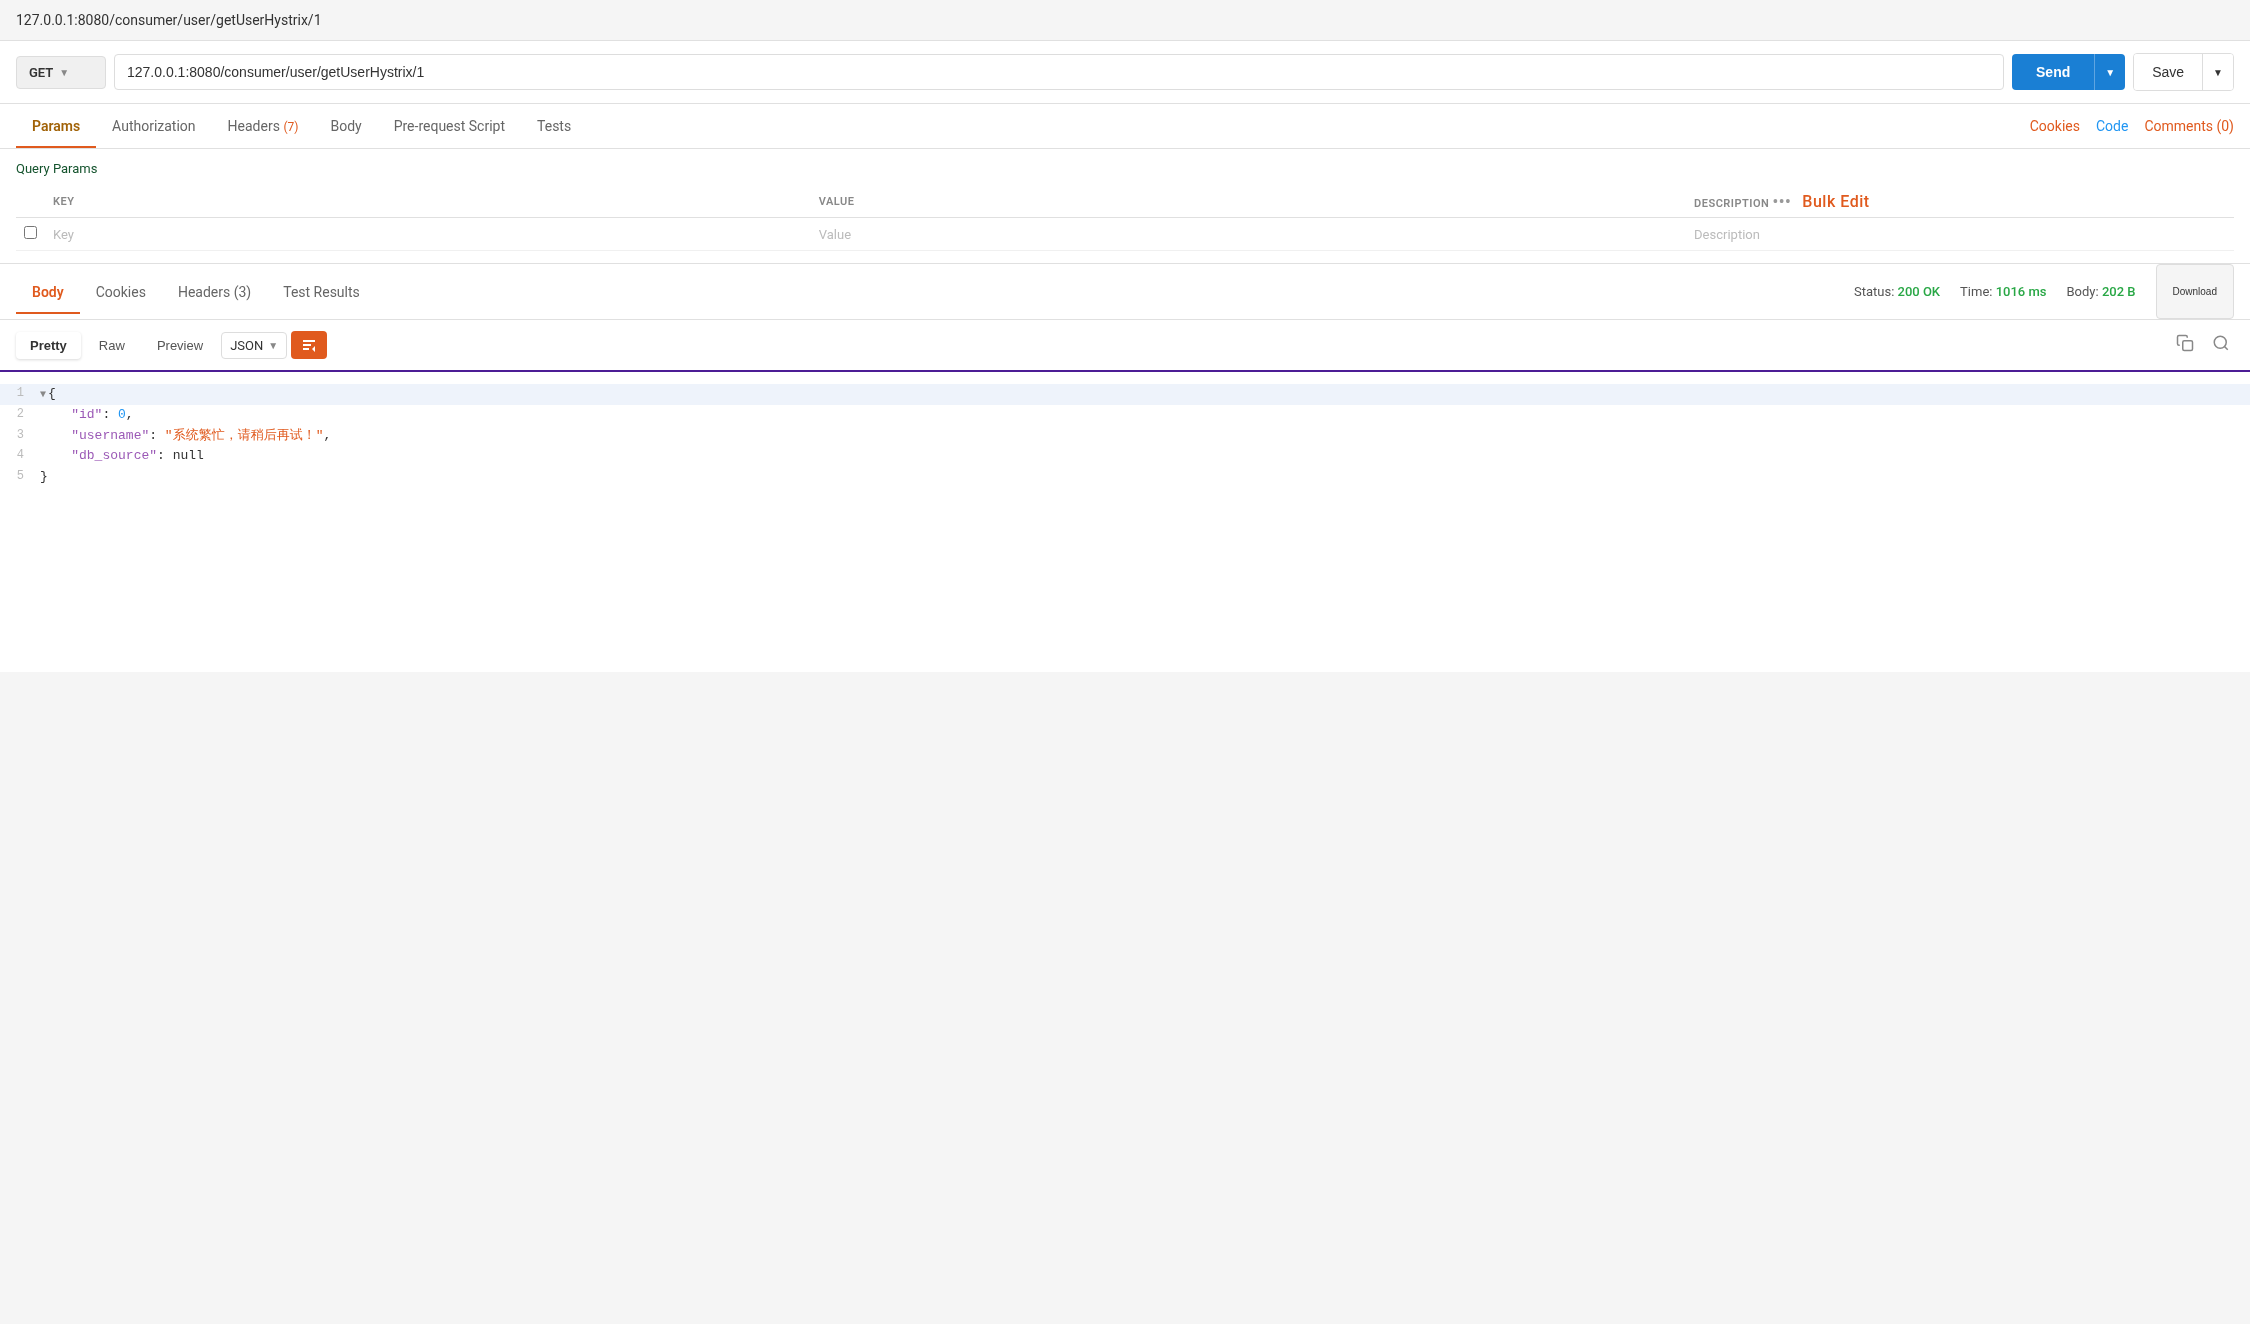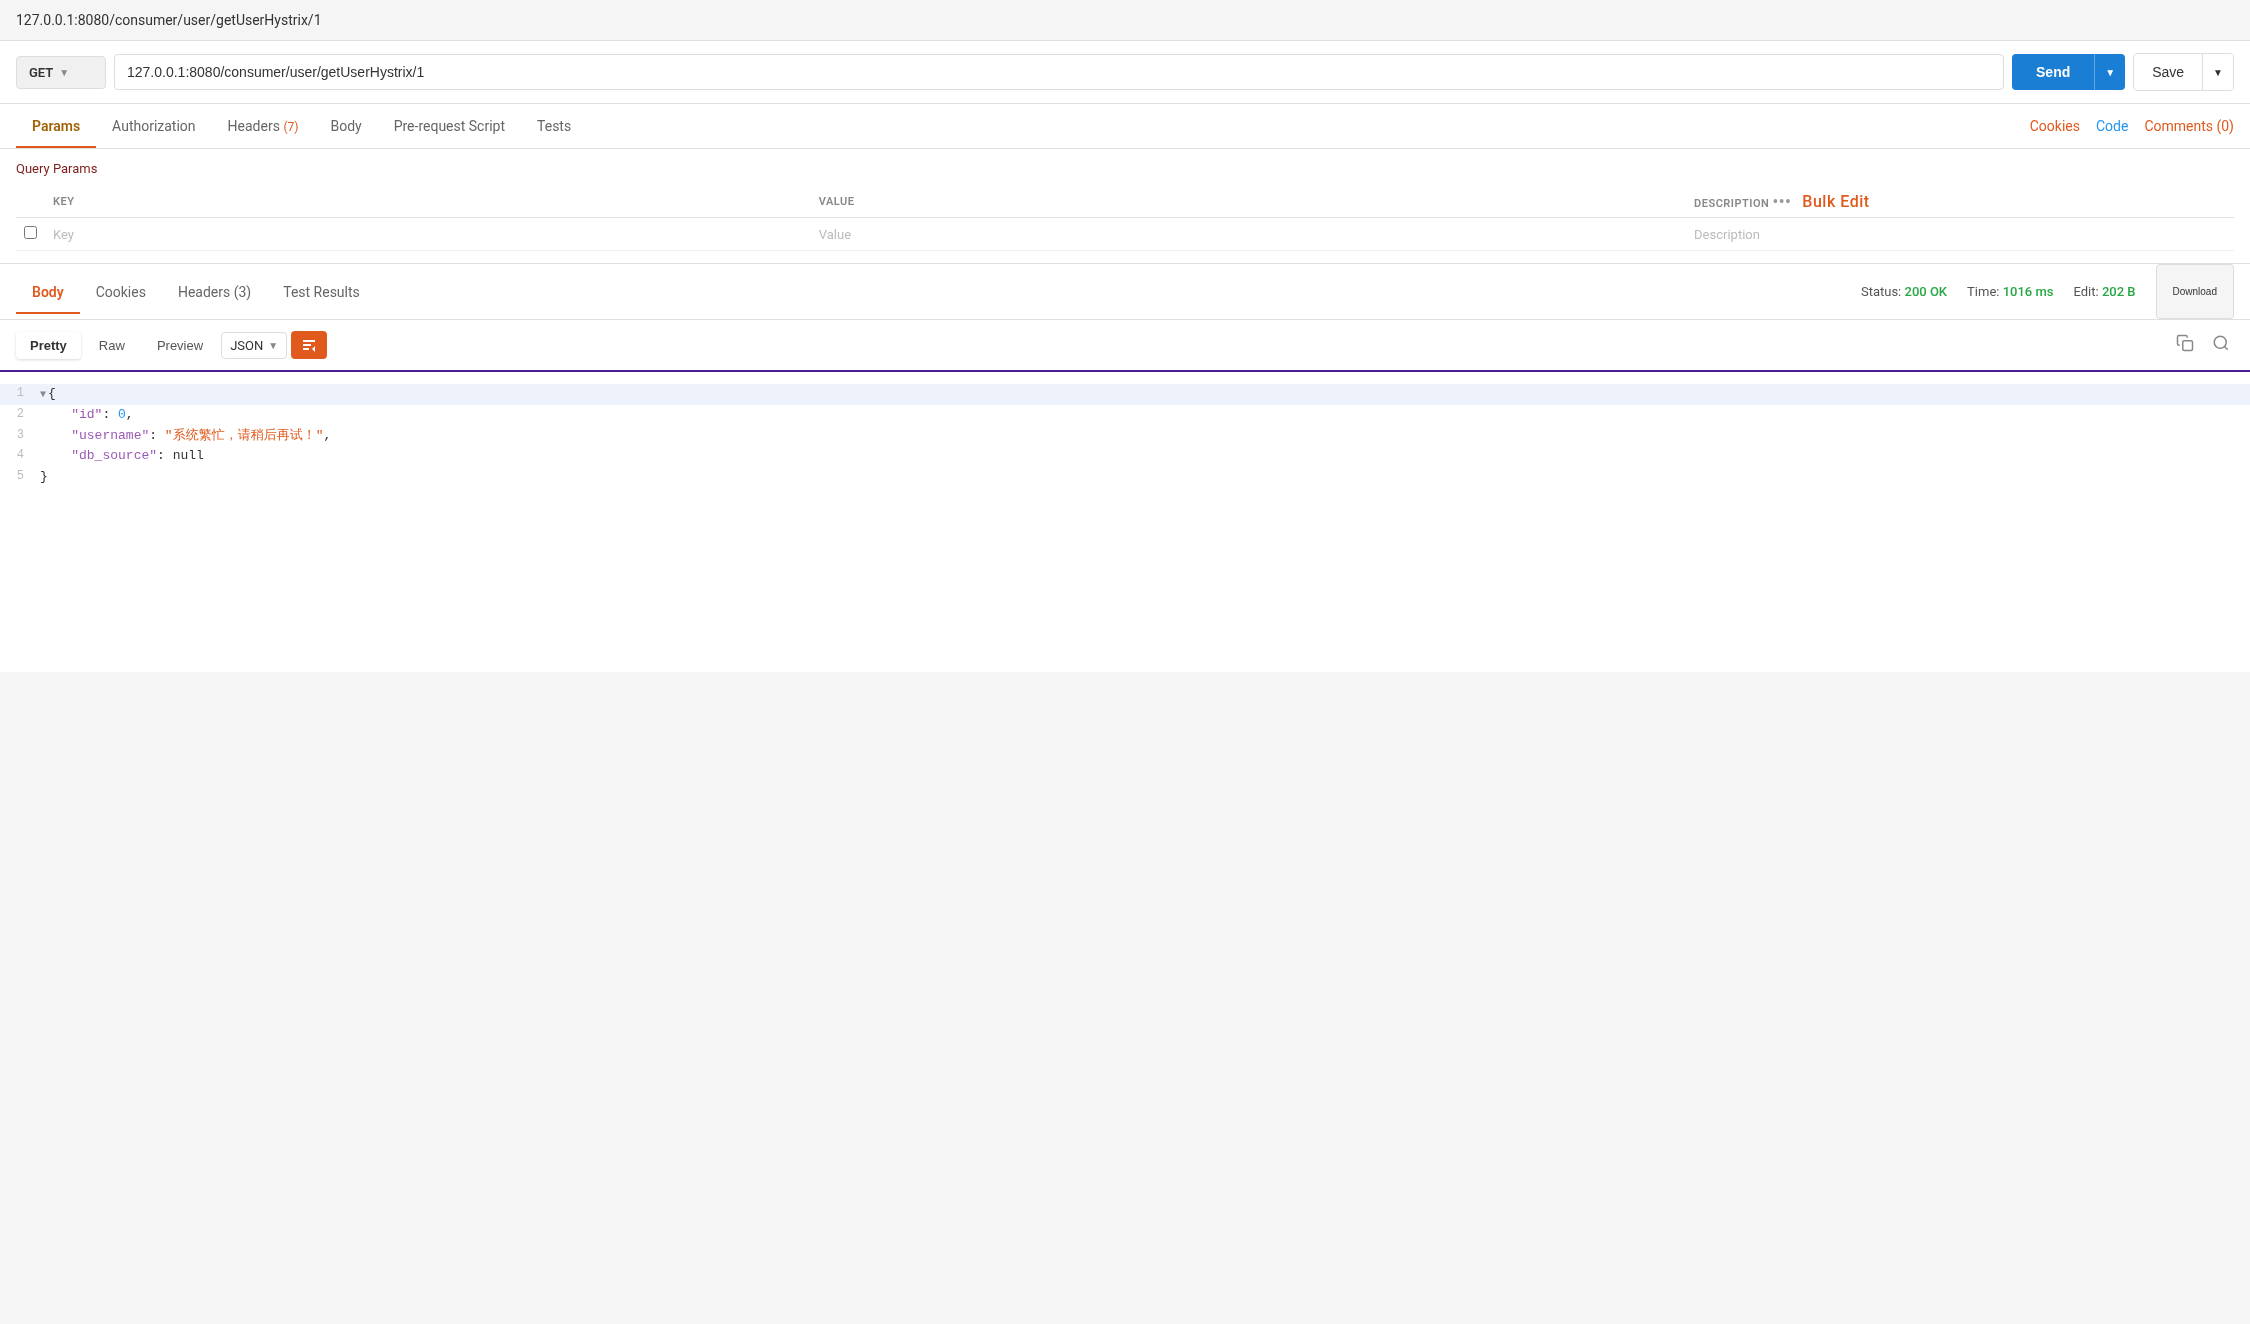--- a/index.html
+++ b/index.html
@@ -151,21 +151,21 @@
     .tab-link.code {
       color: #2196F3;
     }
     .query-params-section {
       background: #fff;
       padding: 12px 16px;
       border-bottom: 1px solid #e0e0e0;
     }
     .query-params-title {
       font-size: 13px;
-      color: #7f1d1d;
+      color: #14532d;
       margin-bottom: 10px;
     }
     .params-table {
       width: 100%;
       border-collapse: collapse;
     }
     .params-table th {
       text-align: left;
       font-size: 11px;
       font-weight: 600;
@@ -462,21 +462,21 @@
     <div class="response-meta">
       <span>
         <span style="color:#555;">Status:</span>
         <span class="meta-value">200 OK</span>
       </span>
       <span>
         <span style="color:#555;">Time:</span>
         <span class="meta-value">1016 ms</span>
       </span>
       <span>
-        <span style="color:#555;">Edit:</span>
+        <span style="color:#555;">Body:</span>
         <span class="meta-value">202 B</span>
       </span>
       <button class="download-btn">Download</button>
     </div>
   </div>
 
   <div class="format-bar">
     <div class="format-bar-left">
       <button class="format-btn active">Pretty</button>
       <button class="format-btn">Raw</button>

